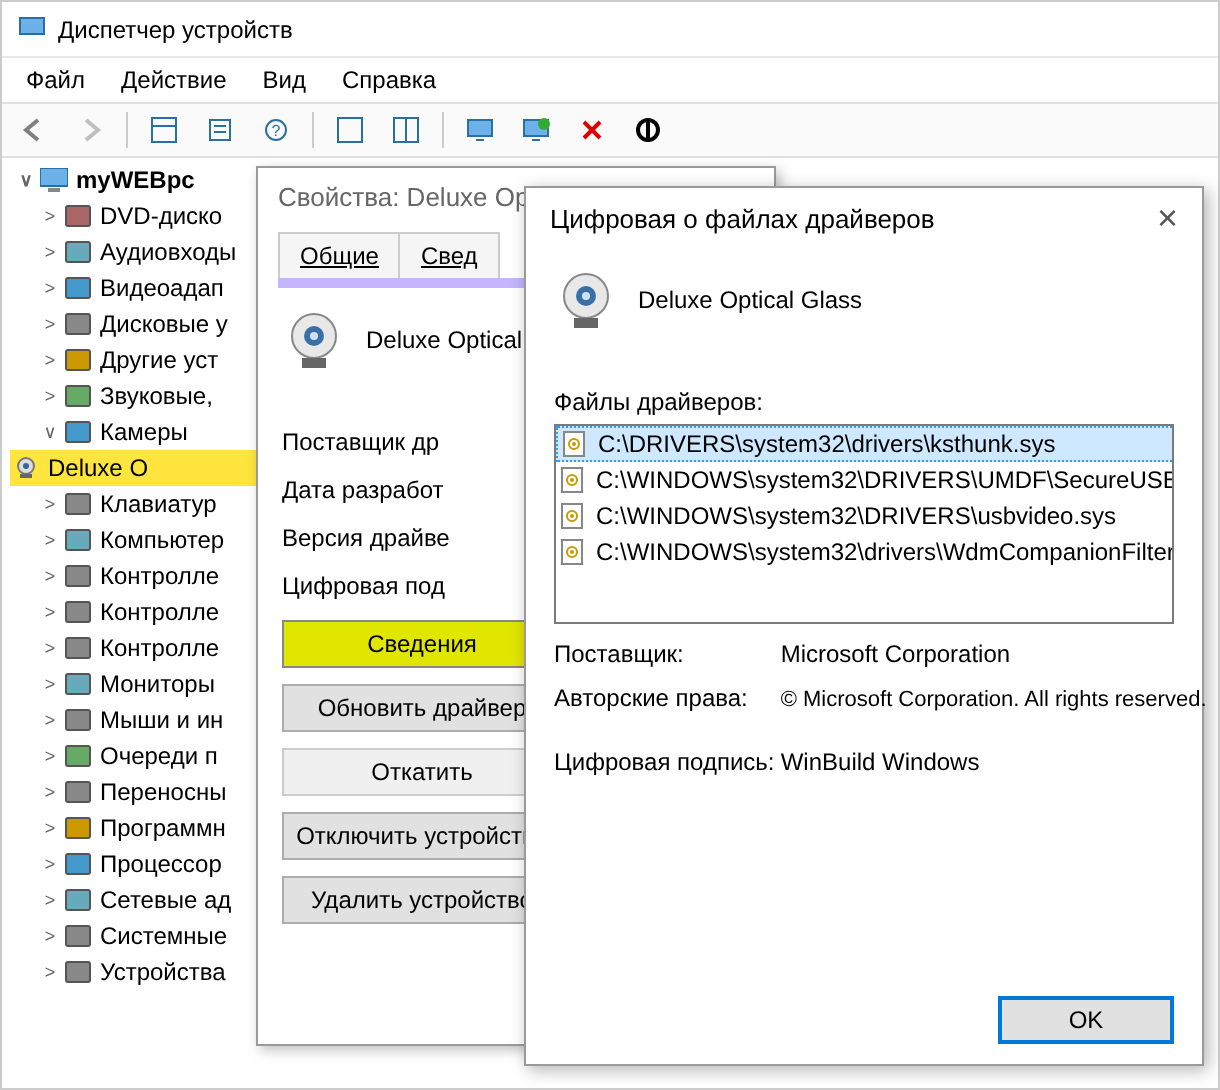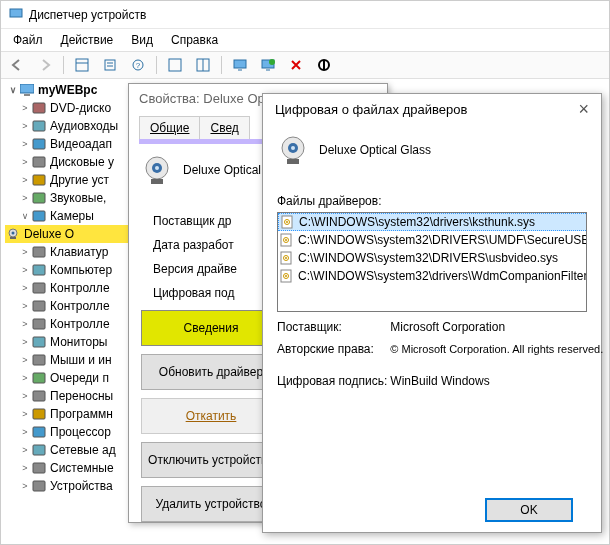--- a/index.html
+++ b/index.html
@@ -149,43 +149,42 @@
     display: flex;
     align-items: center;
     gap: 10px;
     margin-bottom: 28px;
   }
   .webcam-icon {
     width: 32px;
     height: 32px;
   }
   .field-row {
-    margin: 10px 12px;
+    margin: 10px 0;
     display: flex;
     gap: 8px;
   }
   .pbtn {
     display: block;
     width: 140px;
-    height: 36px;
+    height: 24px;
     margin: 8px 0;
     border: 1px solid #adadad;
     background: #e1e1e1;
     font-family: inherit;
     font-size: 12px;
   }
   .pbtn.hl {
     background: #e1e600;
     border-color: #888;
   }
   .pbtn[disabled] {
-    color: #a16207;
+    color: #000000;
     background: #f0f0f0;
     border-color: #ccc;
-    text-decoration: underline;
   }
   
   .file-window {
     position: absolute;
     left: 262px;
     top: 93px;
     width: 340px;
     height: 440px;
     background: #fff;
     border: 1px solid #9a9a9a;
@@ -233,21 +232,21 @@
     width: 110px;
   }
   .detail-row {
     margin: 8px 0;
     font-size: 12px;
     white-space: nowrap;
   }
   .ok-row {
     position: absolute;
     bottom: 10px;
-    right: 28px;
+    right: 14px;
   }
   .ok-btn {
     width: 88px;
     height: 24px;
     border: 2px solid #0078d7;
     background: #e1e1e1;
     font-family: inherit;
     font-size: 12px;
   }
 </style>
@@ -618,21 +617,21 @@
     </div>
     <div>Файлы драйверов:</div>
     <div class="listbox">
       <div style="width:420px" id="file-list">
           <div class="listrow selected">
             <span class="sys-icon"><svg width="14" height="14">
                 <rect x="1" y="1" width="10" height="12" fill="#fff" stroke="#888"></rect>
                 <circle cx="6" cy="7" r="2.5" fill="none" stroke="#c90"></circle>
                 <circle cx="6" cy="7" r="1" fill="#c90"></circle>
               </svg></span>
-            <span>C:\WINDOWS\system32\drivers\ksthunk.sys</span>
+            <span>C:\DRIVERS\system32\drivers\ksthunk.sys</span>
           </div>
           <div class="listrow">
             <span class="sys-icon"><svg width="14" height="14">
                 <rect x="1" y="1" width="10" height="12" fill="#fff" stroke="#888"></rect>
                 <circle cx="6" cy="7" r="2.5" fill="none" stroke="#c90"></circle>
                 <circle cx="6" cy="7" r="1" fill="#c90"></circle>
               </svg></span>
             <span>C:\WINDOWS\system32\DRIVERS\UMDF\SecureUSBVide</span>
           </div>
           <div class="listrow">

